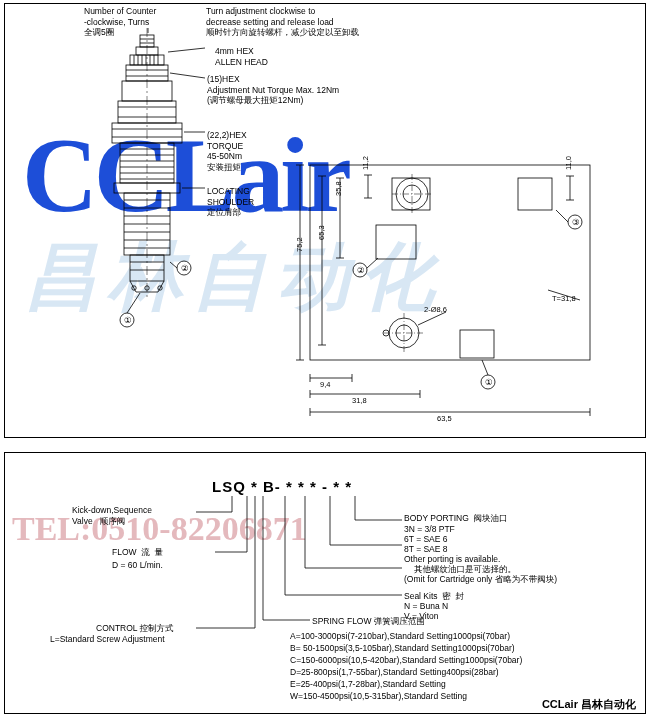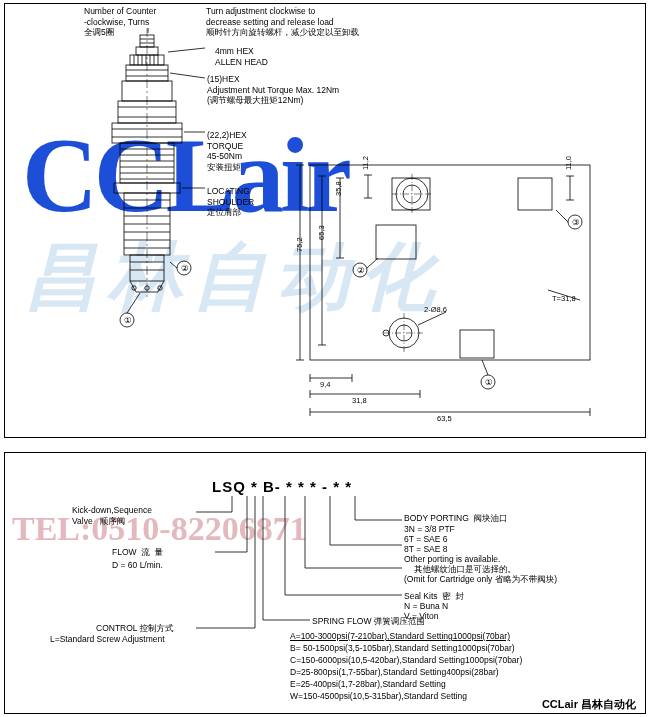--- a/index.html
+++ b/index.html
@@ -317,21 +317,21 @@
   <div class="t" style="left:404px; top:544px;">8T = SAE 8</div>
   <div class="t" style="left:404px; top:554px;">Other porting is available.</div>
   <div class="t" style="left:404px; top:564px;margin-left:10px;">其他螺纹油口是可选择的。</div>
   <div class="t" style="left:404px; top:574px;">(Omit for Cartridge only 省略为不带阀块)</div>
 
   <div class="t" style="left:404px; top:591px;">Seal Kits  密  封</div>
   <div class="t" style="left:404px; top:601px;">N = Buna N</div>
   <div class="t" style="left:404px; top:611px;">V = Viton</div>
 
   <div class="t" style="left:312px; top:616px;">SPRING FLOW 弹簧调压范围</div>
-  <div class="t" style="left:290px; top:631px;text-decoration:underline;">A=100-3000psi(7-210bar),Standard Setting1000psi(70bar)</div>
+  <div class="t" style="left:290px; top:631px;">A=100-3000psi(7-210bar),Standard Setting1000psi(70bar)</div>
   <div class="t" style="left:290px; top:643px;">B= 50-1500psi(3,5-105bar),Standard Setting1000psi(70bar)</div>
   <div class="t" style="left:290px; top:655px;">C=150-6000psi(10,5-420bar),Standard Setting1000psi(70bar)</div>
   <div class="t" style="left:290px; top:667px;">D=25-800psi(1,7-55bar),Standard Setting400psi(28bar)</div>
   <div class="t" style="left:290px; top:679px;">E=25-400psi(1,7-28bar),Standard Setting</div>
   <div class="t" style="left:290px; top:691px;">W=150-4500psi(10,5-315bar),Standard Setting</div>
 
   <div class="footer-brand">CCLair  昌林自动化</div>
 </div>
 
 </body></html>

